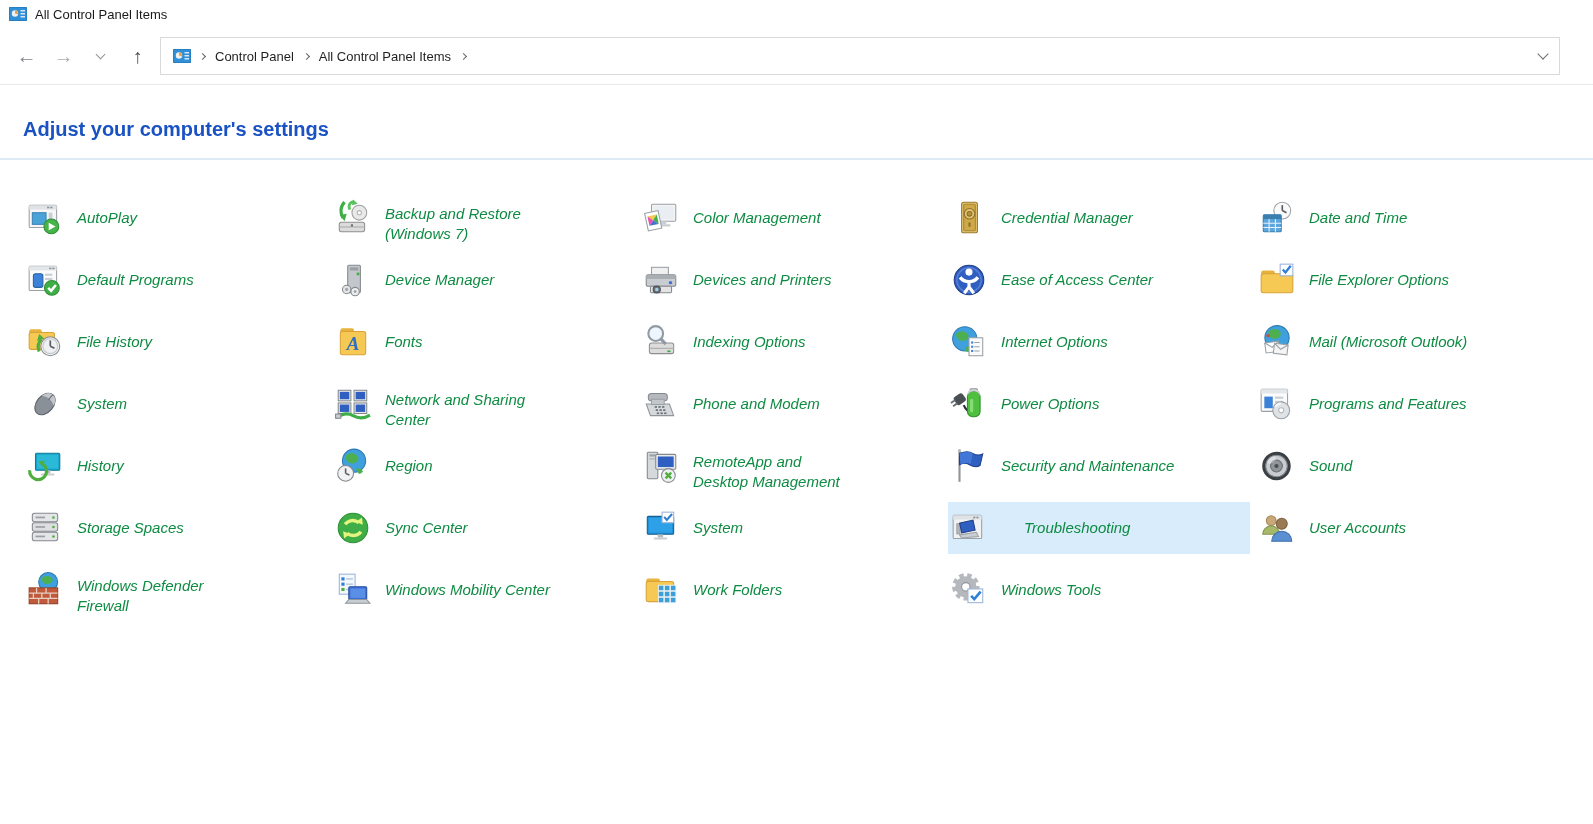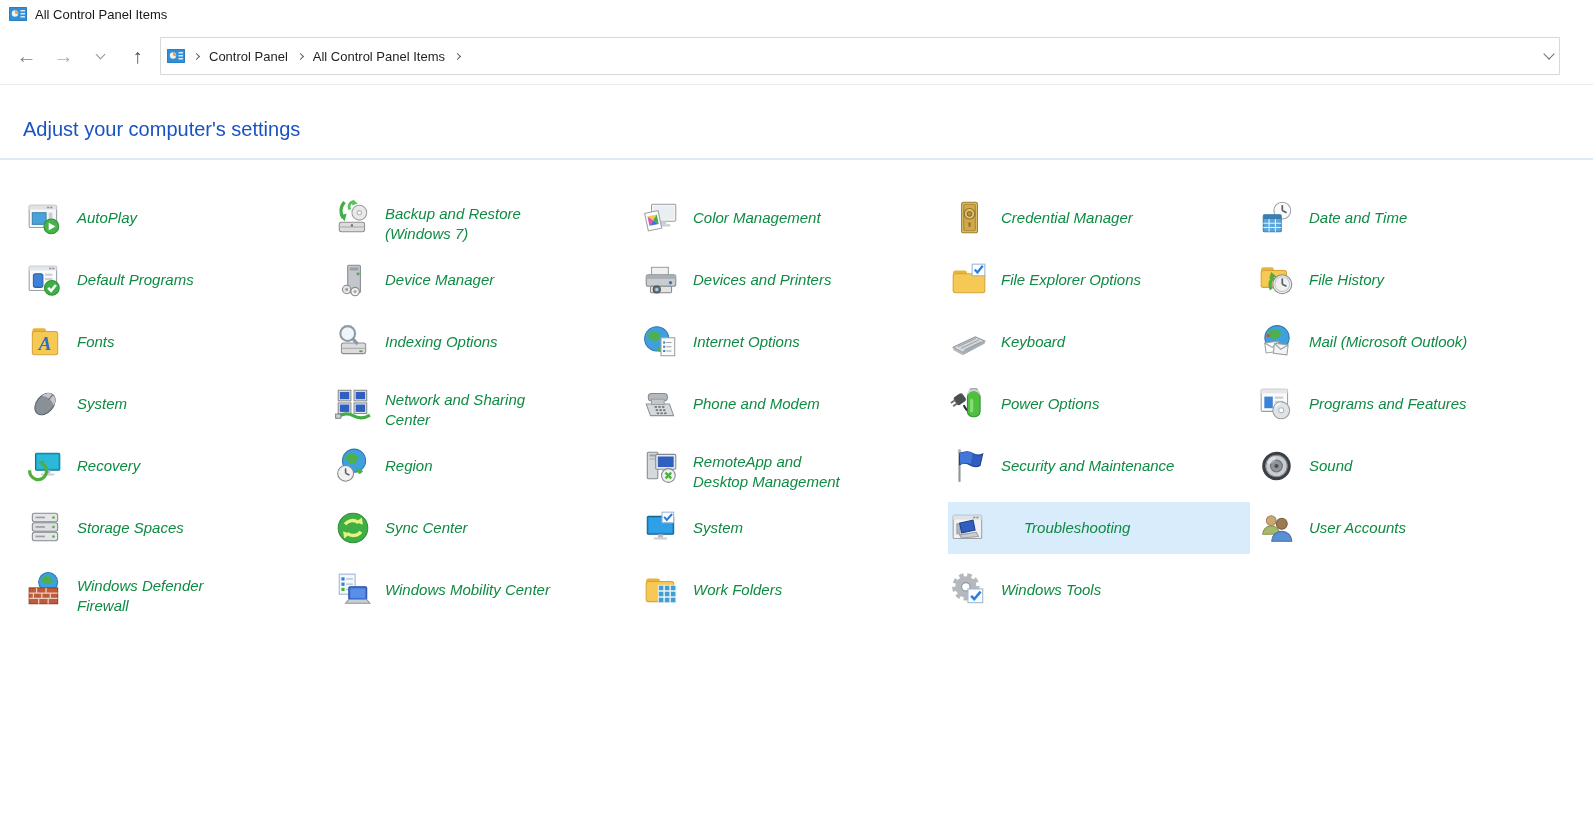--- a/index.html
+++ b/index.html
@@ -30,39 +30,39 @@
   .fwd-arrow     { color:#a9aeb3; }
   .up-arrow      { color:#4c5156; }
   .chev {
     display:inline-block; width:7px; height:7px;
     border-right:1.6px solid #8f9499; border-bottom:1.6px solid #8f9499;
     transform:rotate(45deg); margin-top:-4px;
   }
   .addressbar {
     flex:1; height:38px; margin-left:4px; margin-right:33px;
     border:1px solid #d9d9d9; background:#fff;
-    display:flex; align-items:center; padding:0 6px; gap:9px;
+    display:flex; align-items:center; padding:0 12px; gap:9px;
     font-size:13px; color:#1f1f1f;
   }
   .crumb { padding:2px 1px; cursor:default; }
   .crumb-sep {
     display:inline-block; width:5px; height:5px;
     border-right:1.4px solid #5f6368; border-top:1.4px solid #5f6368;
     transform:rotate(45deg); flex:none;
   }
   .ab-spacer { flex:1; }
   .chev-down {
     display:inline-block; width:8px; height:8px;
     border-right:1.6px solid #6a6f74; border-bottom:1.6px solid #6a6f74;
     transform:rotate(45deg); margin-top:-5px; flex:none;
   }
   
   .main { padding-top:33px; }
   .page-heading {
-    margin:0 0 0 23px; font-size:20px; font-weight:400;
+    margin:0 0 0 23px; font-size:20px; font-weight:700;
     color:var(--heading-blue,#1a52c4);
   }
   .heading-divider { margin-top:17px; border-bottom:2px solid #dcebf6; }
   .items-grid {
     margin:27px 0 0 24px;
     display:grid; grid-template-columns:repeat(5,308px); grid-auto-rows:62px;font-style:italic;
   }
   .cpl-item {
     display:flex; align-items:center; gap:13px;
     height:52px; align-self:center; padding:0 6px 0 2px;
@@ -239,20 +239,32 @@
             <rect x="8" y="24" width="20" height="6" rx="1" fill="#e3e3e3" stroke="#84898e"></rect>
             <circle cx="14" cy="27" r="3.4" fill="#6a6f74" stroke="#4a4f54"></circle>
             <circle cx="14" cy="27" r="1.6" fill="#9fd1ea"></circle>
           </svg>
         </span>
         <span class="cpl-label">Devices and Printers</span>
       </div>
       <div class="cpl-item">
         <span class="cpl-icon">
           <svg width="38" height="38" viewBox="0 0 36 36">
+            <circle cx="18" cy="18" r="14" fill="#2f5fc0" stroke="#1f3f8a"></circle>
+            <circle cx="18" cy="18" r="11.5" fill="none" stroke="#5a7fd8" stroke-width="1.4"></circle>
+            <circle cx="18" cy="10.5" r="3.4" fill="#fff"></circle>
+            <path d="M9.5 15.5 a11 11 0 0 0 17 0" stroke="#fff" stroke-width="3.2" fill="none"></path>
+            <path d="M18 20 v4.5 M18 24.5 l-4.5 6 M18 24.5 l4.5 6" stroke="#fff" stroke-width="3" fill="none"></path>
+          </svg>
+        </span>
+        <span class="cpl-label">Ease of Access Center</span>
+      </div>
+      <div class="cpl-item">
+        <span class="cpl-icon">
+          <svg width="38" height="38" viewBox="0 0 36 36">
             <rect x="3" y="9" width="13" height="7" rx="2" fill="#e8b33c"></rect>
             <rect x="3" y="12" width="30" height="18" rx="2" fill="#f6c954" stroke="#d8a238"></rect>
             <rect x="21" y="3" width="12" height="11" fill="#fff" stroke="#9ab5d8"></rect>
             <path d="M23.5 8 l2.5 2.8 L31 4.5" stroke="#2f7fd6" stroke-width="2.2" fill="none"></path>
           </svg>
         </span>
         <span class="cpl-label">File Explorer Options</span>
       </div>
       <div class="cpl-item">
         <span class="cpl-icon">
@@ -298,31 +310,20 @@
             <path d="M6 10 q4 -3.5 8 -1.5 q5 2 3 6 q-2 3.5 -7 2 q-5 -1.5 -4 -6.5" fill="#4db050"></path>
             <path d="M15 23 q4 -2 7 1 l-2 3.5 q-4 1 -6 -2" fill="#4db050"></path>
             <rect x="18" y="14" width="13" height="17" fill="#fbfbfb" stroke="#9aa0a6"></rect>
             <path d="M23 18.5 h5 M23 22.5 h5 M23 26.5 h5" stroke="#9aa0a6"></path>
             <rect x="20" y="17.5" width="2" height="2" fill="#3f7fd1"></rect>
             <rect x="20" y="21.5" width="2" height="2" fill="#3f7fd1"></rect>
             <rect x="20" y="25.5" width="2" height="2" fill="#3f7fd1"></rect>
           </svg>
         </span>
         <span class="cpl-label">Internet Options</span>
-      </div>
-      <div class="cpl-item">
-        <span class="cpl-icon">
-          <svg width="38" height="38" viewBox="0 0 36 36">
-            <polygon points="3,23 24,13 33,17 12,28" fill="#d6d9dc" stroke="#8f959a"></polygon>
-            <polygon points="3,23 12,28 12,30.5 3,25.5" fill="#b5b9bd"></polygon>
-            <polygon points="12,28 33,17 33,19.5 12,30.5" fill="#a9aeb3"></polygon>
-            <path d="M7.5 22.5 l17 -8 M10.5 24 l17 -8 M13.5 25.5 l16 -7.5" stroke="#9aa0a6" stroke-width="1"></path>
-          </svg>
-        </span>
-        <span class="cpl-label">Keyboard</span>
       </div>
       <div class="cpl-item">
         <span class="cpl-icon">
           <svg width="38" height="38" viewBox="0 0 36 36">
             <circle cx="18" cy="14" r="11.5" fill="#3fa0dd" stroke="#2a7ab0"></circle>
             <path d="M10 8 q5 -3.5 9 -1.5 q4 2 2 6 q-3 4 -8 2 q-4 -2 -3 -6.5" fill="#4db050"></path>
             <circle cx="9.5" cy="12" r="1.6" fill="#d04a3a"></circle>
             <g transform="rotate(-8 14 23)">
               <rect x="7" y="18" width="13" height="9.5" fill="#fdfdfd" stroke="#9aa0a6"></rect>
               <path d="M7 18 l6.5 5 l6.5 -5" fill="none" stroke="#9aa0a6"></path>
@@ -423,21 +424,21 @@
         <span class="cpl-icon">
           <svg width="38" height="38" viewBox="0 0 36 36">
             <rect x="9" y="6" width="23" height="16" rx="1" fill="#18a7c9" stroke="#0f7a96"></rect>
             <rect x="10.5" y="7.5" width="20" height="13" fill="#2cb8d8"></rect>
             <rect x="18" y="22" width="5" height="3" fill="#b5b9bd"></rect>
             <rect x="14" y="25" width="13" height="2" rx="1" fill="#c9ced2"></rect>
             <path d="M3.5 22 a8 8 0 1 0 12 -6" fill="none" stroke="#4fae3f" stroke-width="3"></path>
             <path d="M18 13 l-6 0.5 3 5 z" fill="#4fae3f"></path>
           </svg>
         </span>
-        <span class="cpl-label">Recovery</span>
+        <span class="cpl-label">History</span>
       </div>
       <div class="cpl-item">
         <span class="cpl-icon">
           <svg width="38" height="38" viewBox="0 0 36 36">
             <circle cx="19" cy="13" r="11" fill="#3fa0dd" stroke="#2a7ab0"></circle>
             <path d="M11.5 8 q5 -4 9 -1 q4 2 2 6 q-3 4 -8 2 q-4 -2 -3 -7" fill="#4db050"></path>
             <path d="M21 20.5 q5 -1 6.5 3 l-3 2 q-3 -1 -3.5 -5" fill="#4db050"></path>
             <circle cx="11" cy="25" r="7.5" fill="#f2f2f2" stroke="#84898e"></circle>
             <line x1="11" y1="25" x2="11" y2="20.3" stroke="#5a5f64" stroke-width="1.5"></line>
             <line x1="11" y1="25" x2="14.6" y2="26.6" stroke="#5a5f64" stroke-width="1.5"></line>

